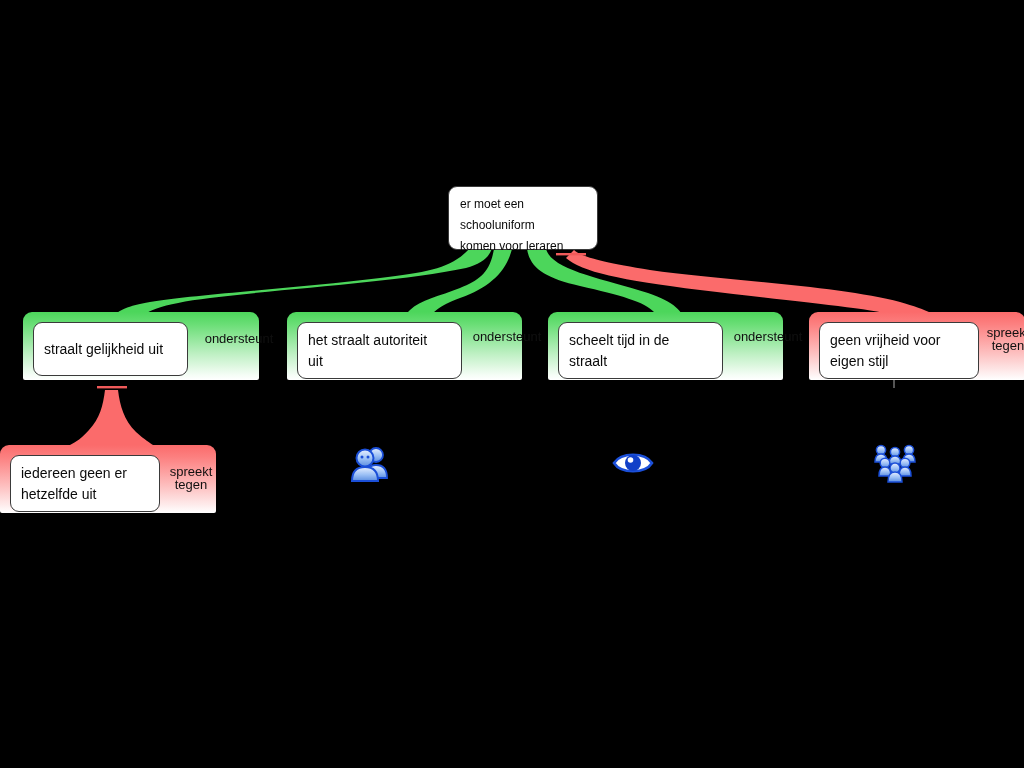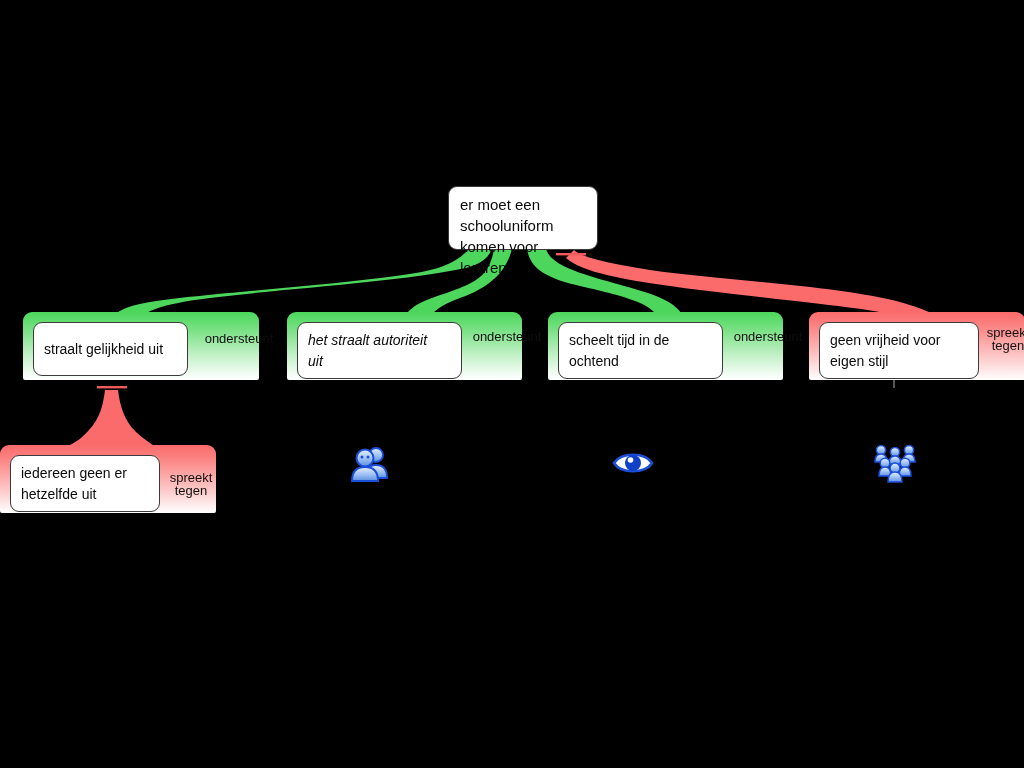--- a/index.html
+++ b/index.html
@@ -35,21 +35,21 @@
   .root-node {
     position: absolute;
     background: #ffffff;
     border: 1px solid #3a3a3a;
     border-radius: 9px;
     box-sizing: border-box;
     padding: 7px 11px 8px 11px;
   }
   .root-node .claim-text {
     display: block;
-    font-size: 15px;
+    font-size: 12px;
     line-height: 21px;
     color: #0a0a0a;
     white-space: pre-line;
   }
 
   
   .frame {
     position: absolute;
     box-sizing: border-box;
     border-radius: 9px 9px 2px 2px;
@@ -159,50 +159,50 @@
   </div>
 
   <div class="frame support" style="left:23px; top:312px; width:236px; height:68px;">
     <div class="inner-card" style="left:10px; top:10px; width:155px; height:54px;">
       <span class="claim-text">straalt gelijkheid uit</span>
     </div>
     <span class="relation-label" style="left:176px; top:20px; width:80px;">ondersteunt</span>
   </div>
 
   <div class="frame support" style="left:287px; top:312px; width:235px; height:68px;">
-    <div class="inner-card" style="left:10px; top:10px; width:165px; height:57px;font-style:italic;">
+    <div class="inner-card" style="left:10px; top:10px; width:165px; height:57px;">
       <span class="claim-text">het straalt autoriteit
 uit</span>
     </div>
     <span class="relation-label" style="left:180px; top:18px; width:80px;">ondersteunt</span>
   </div>
 
   <div class="frame support" style="left:548px; top:312px; width:235px; height:68px;">
     <div class="inner-card" style="left:10px; top:10px; width:165px; height:57px;">
       <span class="claim-text">scheelt tijd in de
-ochtend</span>
+straalt</span>
     </div>
     <span class="relation-label" style="left:180px; top:18px; width:80px;">ondersteunt</span>
   </div>
 
   <div class="frame oppose" style="left:809px; top:312px; width:216px; height:68px;padding-left:8px;">
     <div class="inner-card" style="left:10px; top:10px; width:160px; height:57px;">
       <span class="claim-text">geen vrijheid voor
 eigen stijl</span>
     </div>
     <span class="relation-label" style="left:173px; top:14px; width:52px;">spreekt
 tegen</span>
   </div>
 
   <div class="frame oppose" style="left:0px; top:445px; width:216px; height:68px;">
     <div class="inner-card" style="left:10px; top:10px; width:150px; height:57px;">
       <span class="claim-text">iedereen geen er
 hetzelfde uit</span>
     </div>
-    <span class="relation-label" style="left:165px; top:26px; width:52px;">spreekt
+    <span class="relation-label" style="left:165px; top:20px; width:52px;">spreekt
 tegen</span>
   </div>
 
   <div class="evidence-icon" style="left:346px; top:440px;">
     <svg viewBox="0 0 46 46" width="46" height="46">
       <defs>
         <linearGradient id="gBlue" x1="0" y1="0" x2="0" y2="1">
           <stop offset="0%" stop-color="#e8f0ff"></stop>
           <stop offset="55%" stop-color="#9cc0f5"></stop>
           <stop offset="100%" stop-color="#5d8fe0"></stop>

